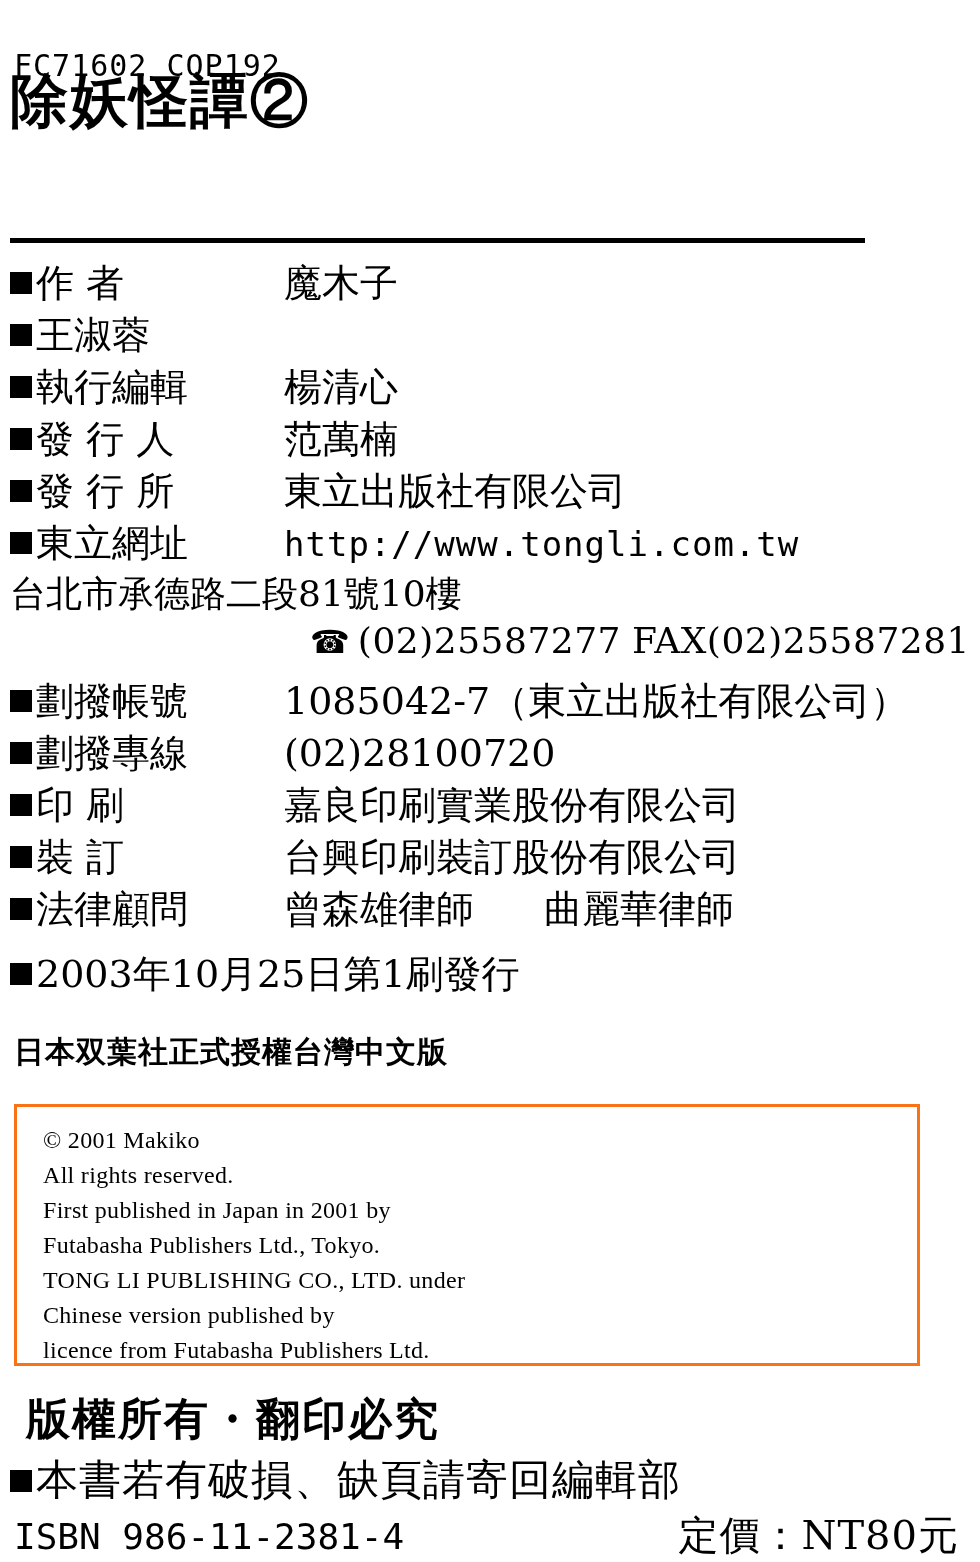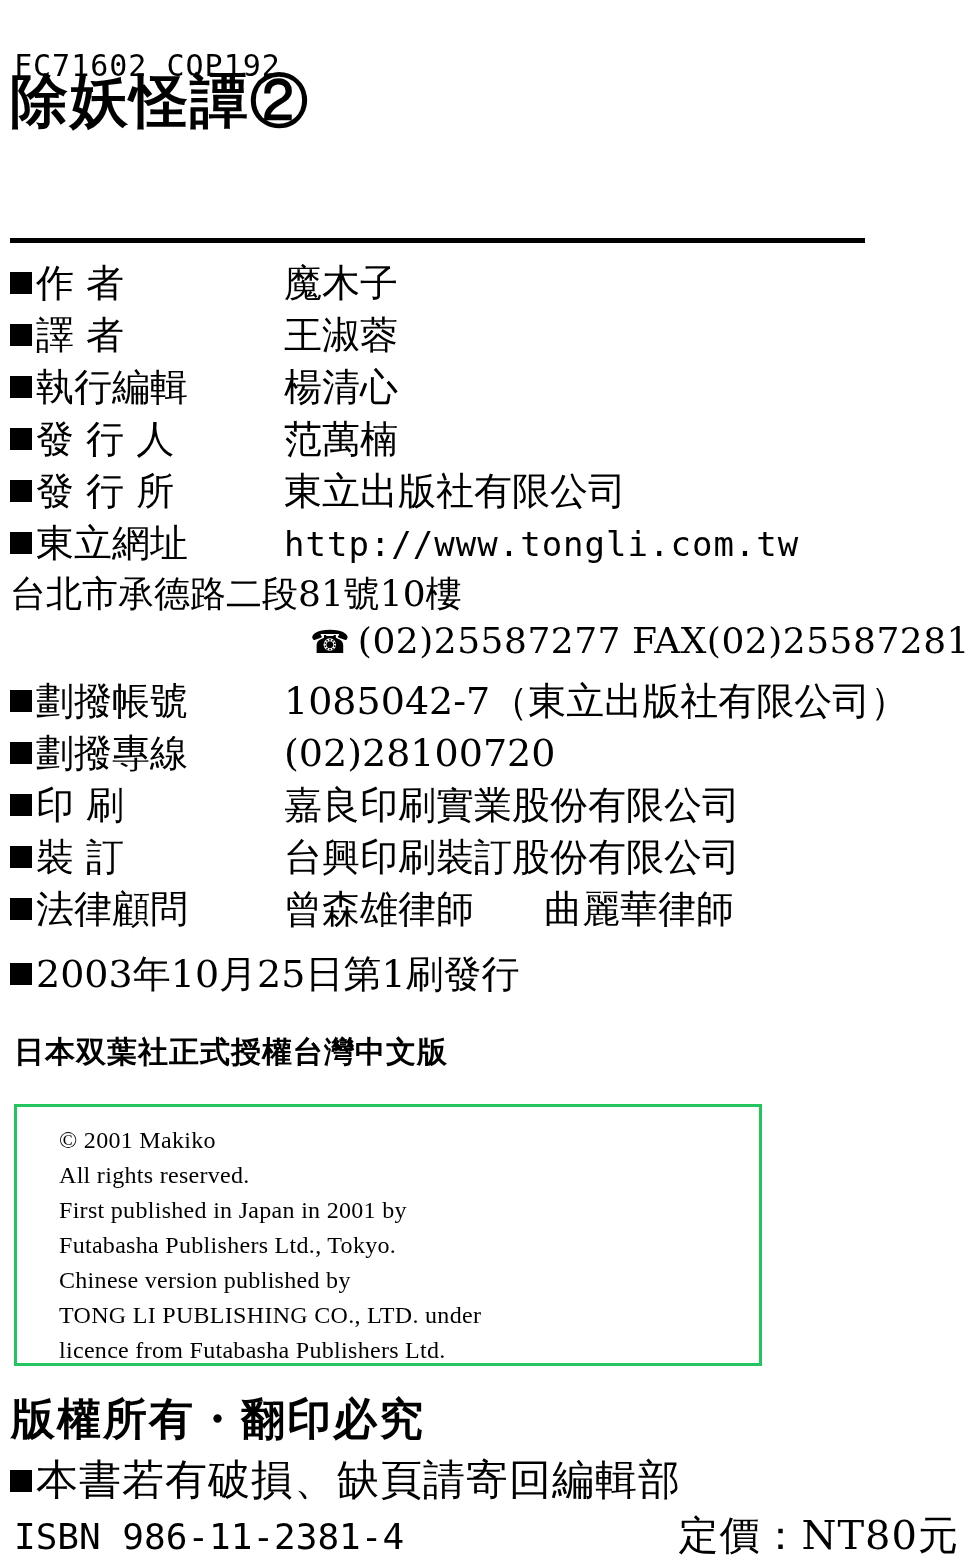--- a/index.html
+++ b/index.html
@@ -159,36 +159,36 @@
     font-family: "DejaVu Serif", serif;
     font-size: 30px;
     font-weight: bold;
     letter-spacing: 1px;
     white-space: nowrap;
   }
   .copyright-box {
     position: absolute;
     left: 14px;
     top: 1104px;
-    width: 748px;
+    width: 906px;
     height: 262px;
-    border: 3px solid #22c55e;
+    border: 3px solid #f97316;
     box-sizing: border-box;
-    padding: 16px 0 0 42px;
+    padding: 16px 0 0 26px;
   }
   .copyright-box p {
     margin: 0;
     font-family: "Liberation Serif", serif;
     font-size: 24px;
     line-height: 35px;
     letter-spacing: 0.3px;
   }
   .rights-line {
     position: absolute;
-    left: 11px;
+    left: 26px;
     top: 1390px;
     font-family: "DejaVu Serif", serif;
     font-size: 44px;
     font-weight: bold;
     letter-spacing: 2px;
     white-space: nowrap;
   }
   .damaged-line {
     position: absolute;
     left: 10px;
@@ -238,21 +238,20 @@
   <div class="info-block">
 
     <div class="info-row">
       <span class="bullet"></span>
       <span class="label">作    者</span>
       <span class="value">魔木子</span>
     </div>
 
     <div class="info-row">
       <span class="bullet"></span>
-      <span class="label">譯    者</span>
       <span class="value">王淑蓉</span>
     </div>
 
     <div class="info-row">
       <span class="bullet"></span>
       <span class="label">執行編輯</span>
       <span class="value">楊清心</span>
     </div>
 
     <div class="info-row">
@@ -324,22 +323,22 @@
 
   </div>
 
   <div class="license-line">日本双葉社正式授權台灣中文版</div>
 
   <div class="copyright-box">
     <p>© 2001 Makiko</p>
     <p>All rights reserved.</p>
     <p>First published in Japan in 2001 by</p>
     <p>Futabasha Publishers Ltd., Tokyo.</p>
+    <p>TONG LI PUBLISHING CO., LTD. under</p>
     <p>Chinese version published by</p>
-    <p>TONG LI PUBLISHING CO., LTD. under</p>
     <p>licence from Futabasha Publishers Ltd.</p>
   </div>
 
   <div class="rights-line">版權所有・翻印必究</div>
 
   <div class="damaged-line">
     <span class="bullet"></span>
     <span class="txt">本書若有破損、缺頁請寄回編輯部</span>
   </div>
 

